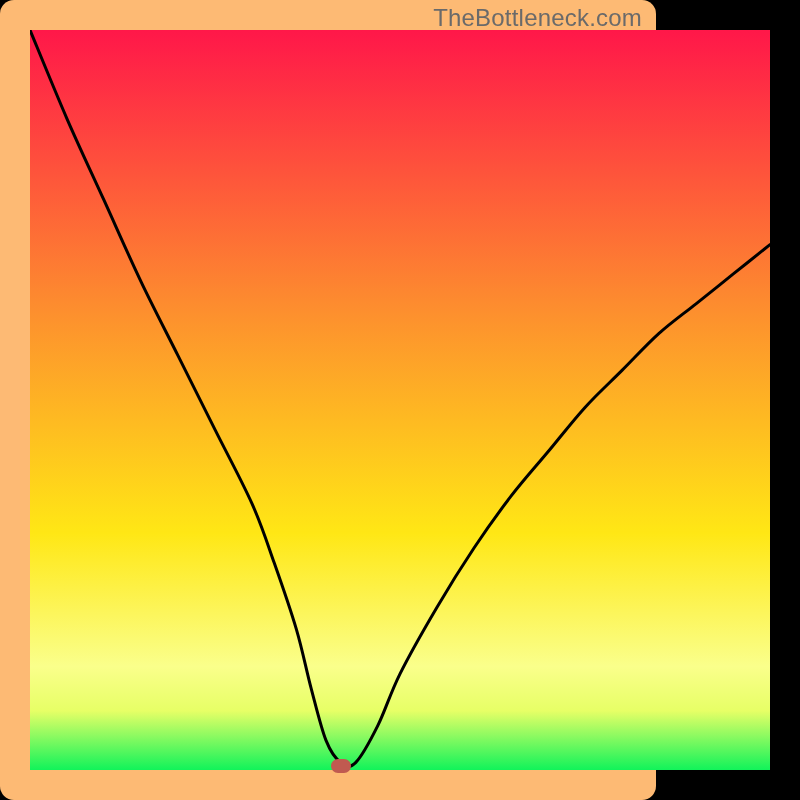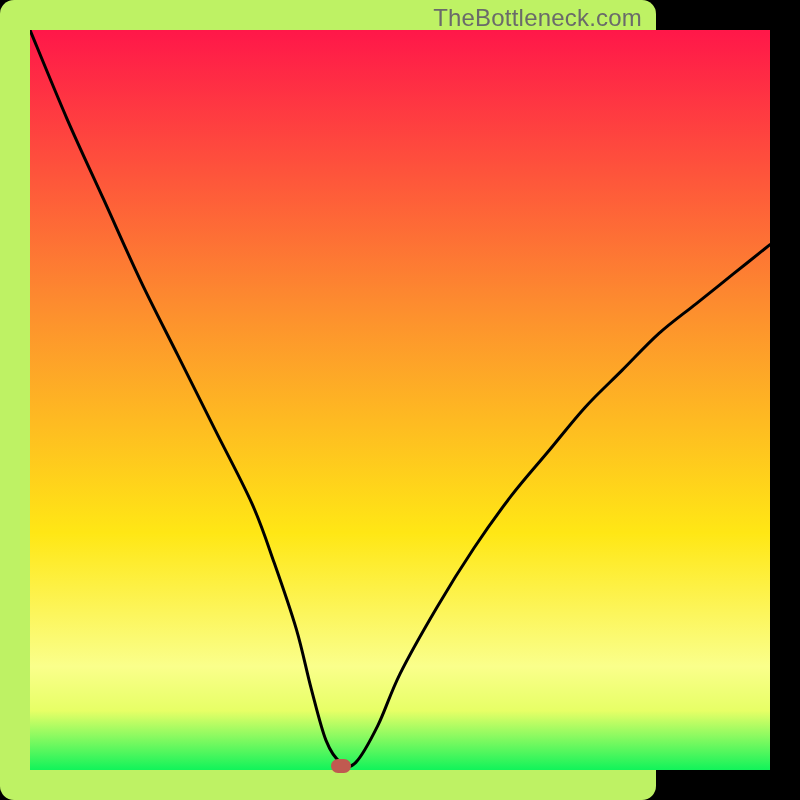--- a/index.html
+++ b/index.html
@@ -8,21 +8,21 @@
     width: 800px;
     height: 800px;
     overflow: hidden;
     background: #000;
     font-family: Arial, Helvetica, sans-serif;
   }
   .frame {
     position: relative;
     width: 656px;
     height: 800px;
-    background: #bef264;
+    background: #fdba74;
     border-radius: 14px;
   }
   .watermark {
     position: absolute;
     top: 4px;
     right: 14px;
     color: #6a6a6a;
     font-size: 24px;
     font-weight: 500;
     letter-spacing: 0.2px;

